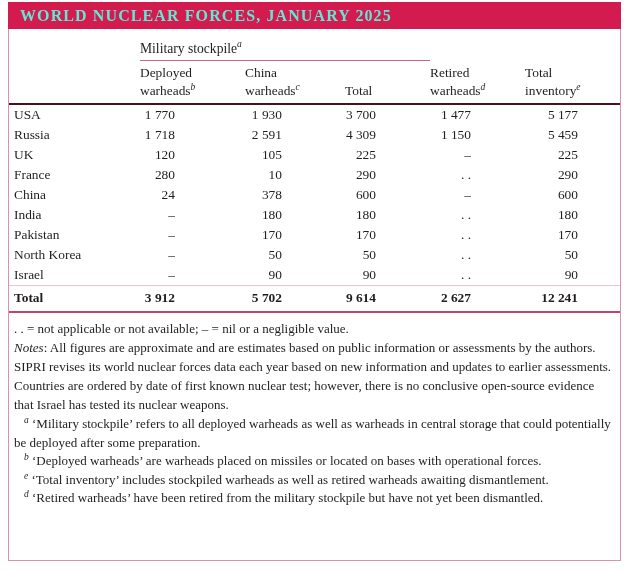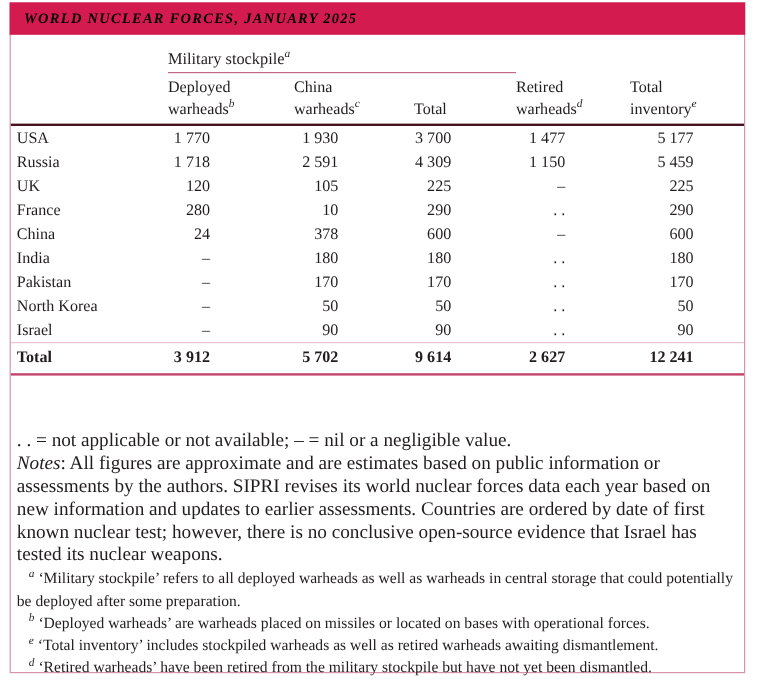--- a/index.html
+++ b/index.html
@@ -29,25 +29,24 @@
 
   .titlebar {
     height: 27px;
     margin: -1px -1px 0 -1px;
     background: var(--accent);
     display: flex;
     align-items: center;
     padding-left: 12px;
   }
   .titlebar .title-text {
-    color: #000000;
+    color: #5eead4;
     font-weight: bold;
-    font-size: 12px;
+    font-size: 16px;
     letter-spacing: 1.1px;
-    font-style: italic;
   }
 
   table.data {
     width: 611px;
     border-collapse: collapse;
     table-layout: fixed;
     margin-top: 9px;
   }
 
   th {
@@ -93,23 +92,22 @@
   tr.total-row td {
     font-weight: bold;
     border-top: 1px solid var(--rule-total-top);
     border-bottom: 2px solid var(--rule-total-bottom);
     padding-top: 2px;
     padding-bottom: 3px;
   }
 
   .notes {
     padding: 6px 5px 0 5px;
-    font-size: 16px;
+    font-size: 13px;
     line-height: 19px;
-    margin-top: 39px;
   }
   .notes p { margin: 0; }
   .notes .notes-label { font-style: italic; }
   .footnotes { padding: 1px 5px 0 5px; }
   .footnotes p.footnote {
     margin: 0;
     font-size: 13px;
     line-height: 18.6px;
     text-indent: 10px;
   }

